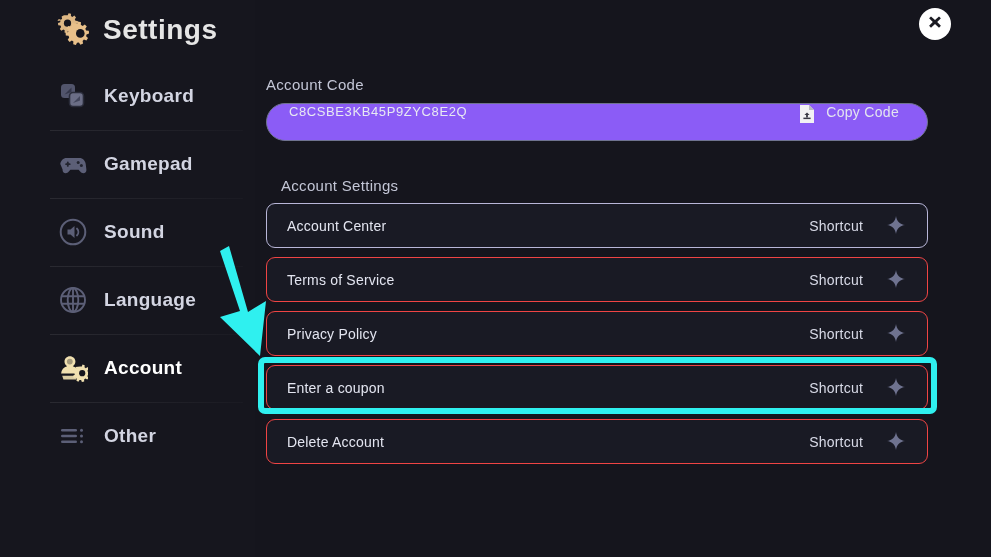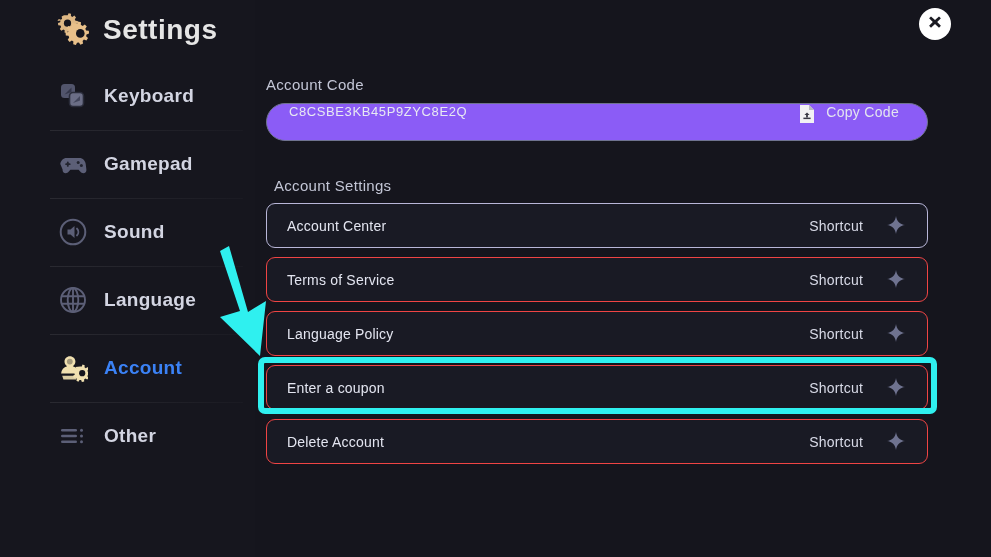--- a/index.html
+++ b/index.html
@@ -41,21 +41,21 @@
   .nav-item + .nav-item::before {
     content: "";
     position: absolute; left: 50px; right: 12px; top: 0;
     height: 1px;
     background: linear-gradient(to right, rgba(255,255,255,0.085), rgba(255,255,255,0.02));
   }
   .nav-label {
     font-size: 19px; font-weight: bold;
     color: #d3d5e2; letter-spacing: 0.3px;
   }
-  .nav-item.active .nav-label { color: #3b82f6; }
+  .nav-item.active .nav-label { color: #ffffff; }
   .nav-icon { width: 30px; height: 30px; display: block; flex: 0 0 30px; }
 
   .version {
     position: absolute; left: 55px; top: 540px;
     font-size: 11px; color: #8d8fa0; letter-spacing: 0.2px;
   }
 
   
   .close-btn {
     position: absolute; right: 40px; top: 8px;
@@ -65,21 +65,21 @@
     cursor: pointer;
   }
 
   
   .content { position: absolute; left: 266px; top: 0; width: 700px; height: 557px; }
 
   .section-label {
     font-size: 15px; color: #c3c6d6; letter-spacing: 0.3px;
   }
   #lbl-account-code { position: absolute; left: 0; top: 76px; }
-  #lbl-account-settings { position: absolute; left: 8px; top: 177px; }
+  #lbl-account-settings { position: absolute; left: 15px; top: 177px; }
 
   .code-box {
     position: absolute; left: 0; top: 103px;
     width: 662px; height: 38px;
     border-radius: 23px;
     background: #8b5cf6;
     border: 1px solid #6f7390;
     display: flex; align-items: flex-start;
   }
   .code-value {
@@ -279,21 +279,21 @@
           <span class="row-action">Shortcut</span>
           <span class="star-icon">
             <svg width="22" height="22" viewBox="0 0 22 22">
                 <path d="M11 1c.6 5 4 8.4 9 9-5 .6-8.4 4-9 9-.6-5-4-8.4-9-9 5-.6 8.4-4 9-9z" fill="#6f7390"></path>
               </svg>
           </span>
         </span>
       </div>
 
       <div class="row">
-        <span class="row-label">Language Policy</span>
+        <span class="row-label">Privacy Policy</span>
         <span class="row-right">
           <span class="row-action">Shortcut</span>
           <span class="star-icon">
             <svg width="22" height="22" viewBox="0 0 22 22">
                 <path d="M11 1c.6 5 4 8.4 9 9-5 .6-8.4 4-9 9-.6-5-4-8.4-9-9 5-.6 8.4-4 9-9z" fill="#6f7390"></path>
               </svg>
           </span>
         </span>
       </div>
 

